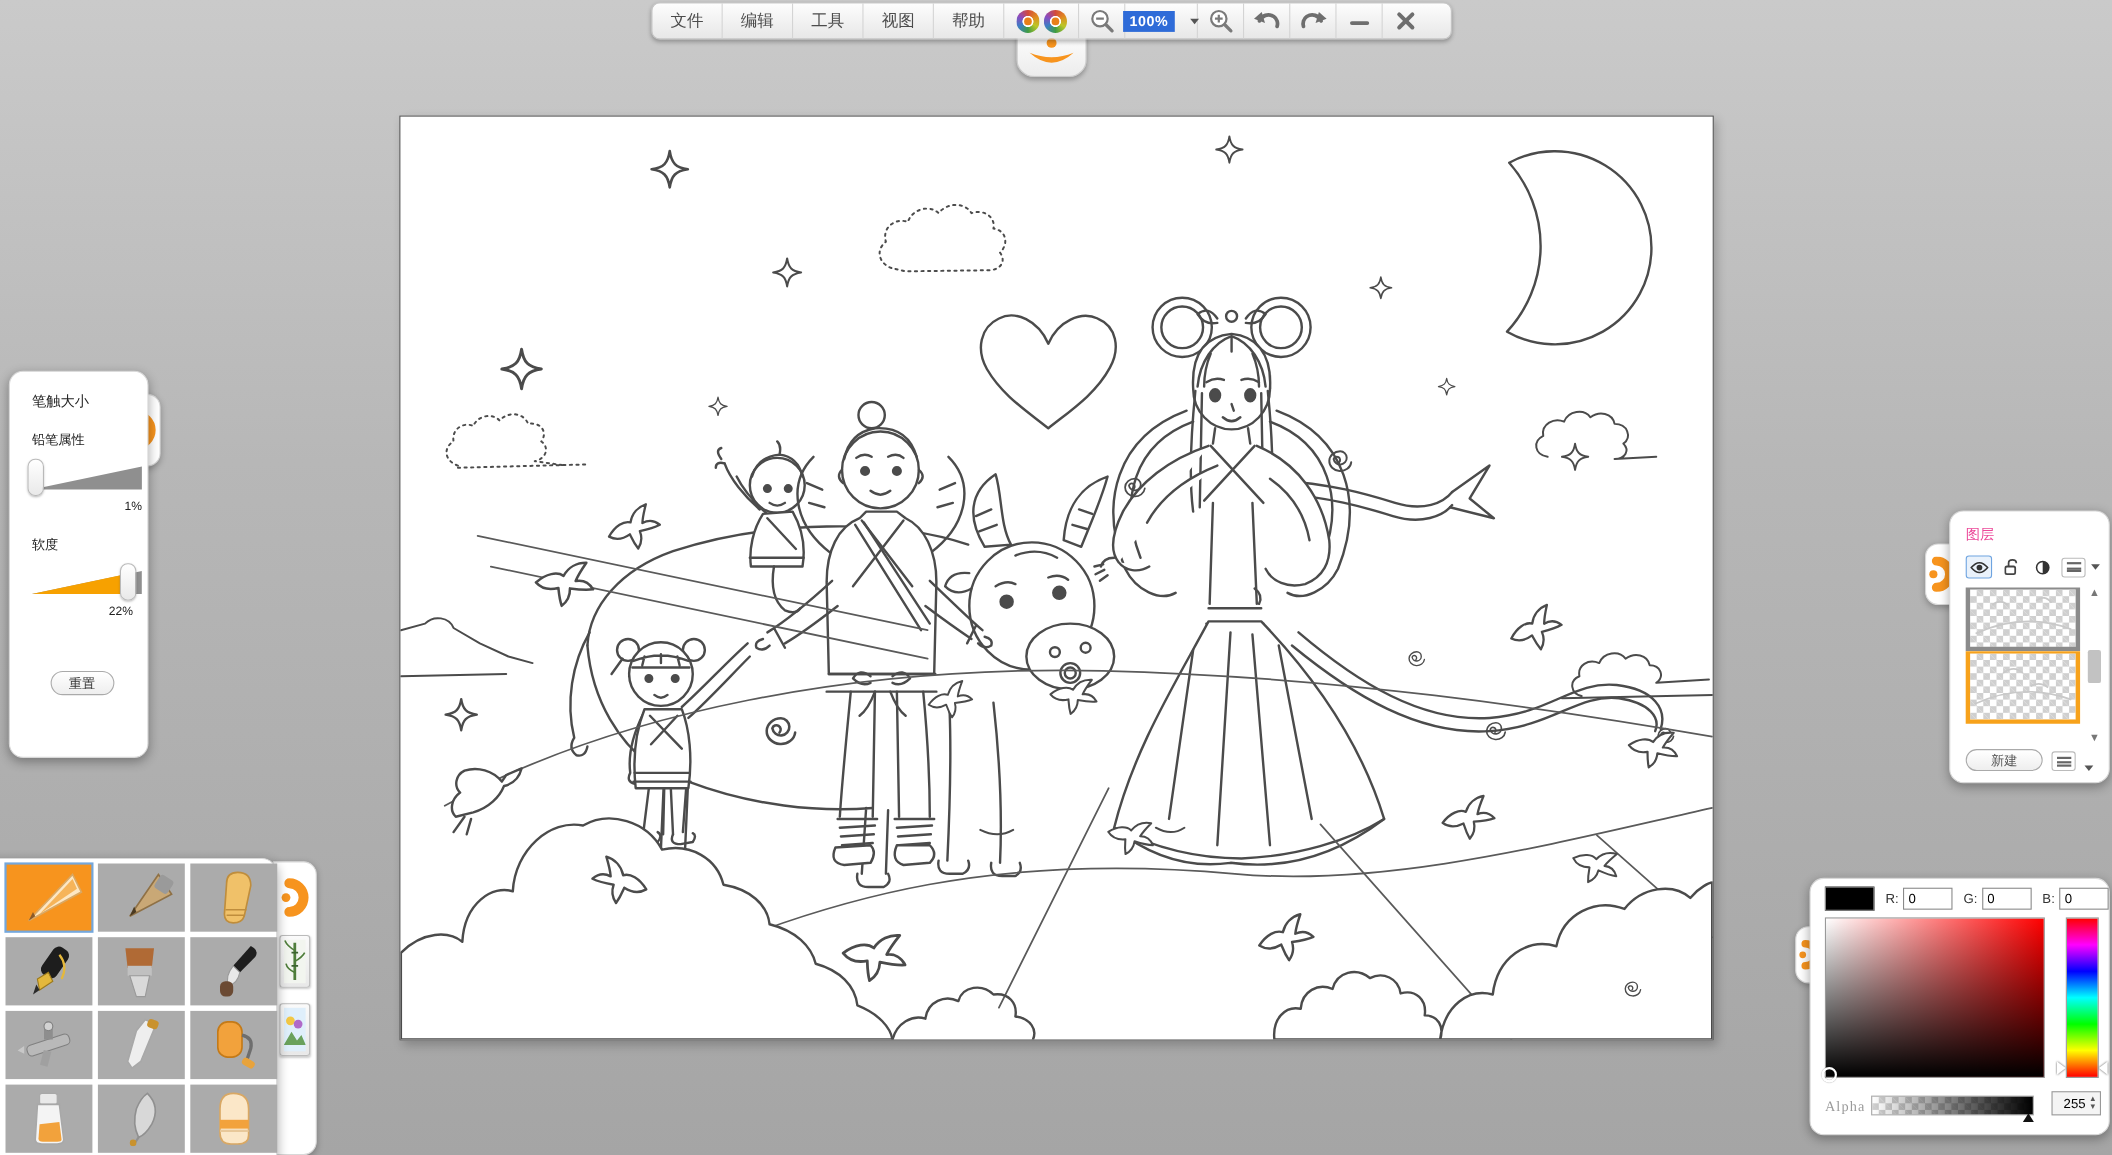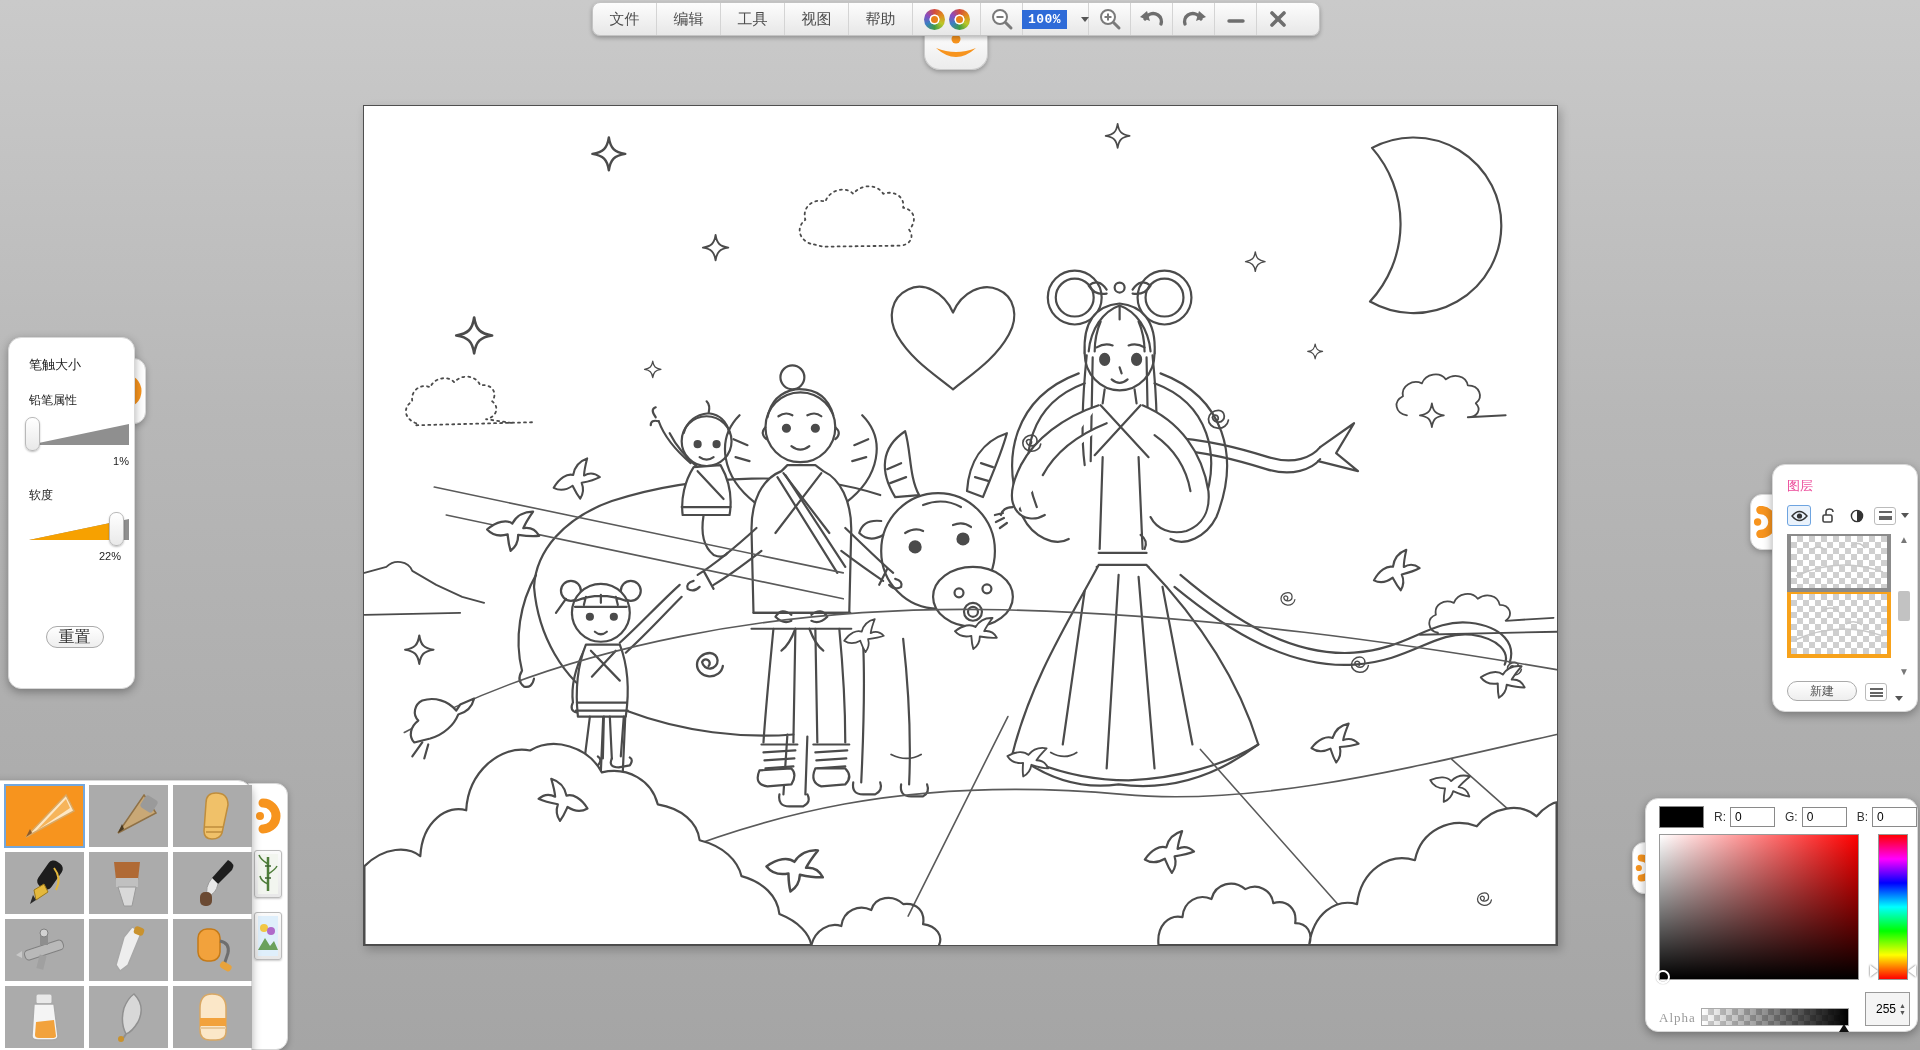--- a/index.html
+++ b/index.html
@@ -9,21 +9,21 @@
     font-family:"Liberation Sans","DejaVu Sans",sans-serif;
     background:linear-gradient(180deg,#cacaca 0%,#b7b7b7 40%,#a5a5a5 100%);
     color:#3c3c3c;
   }
   
   .toolbar{
     position:absolute; left:592px; top:2px; width:728px; height:34px;
     background:linear-gradient(#fdfdfd,#e7e7e7);
     border:1px solid #c3c3c3; border-radius:8px;
     box-shadow:0 2px 4px rgba(0,0,0,.28);
-    display:flex; align-items:stretch; z-index:30;font-family:Liberation Mono, monospace;
+    display:flex; align-items:stretch; z-index:30;
   }
   .tb-seg{ display:flex; align-items:center; justify-content:center;
            border-right:1px solid #d4d4d4; height:100%; }
   .tb-menu{ width:64px; font-size:15px; color:#4c4c4c; cursor:default; }
   .tb-logo{ width:68px; gap:4px; }
   .logo-eye{ width:21px; height:21px; border-radius:50%;
     background:
       radial-gradient(circle at 50% 50%, #ffffff 0 32%, rgba(255,255,255,0) 36%),
       conic-gradient(#d34b3c,#e08a1f,#bcc727,#3f9c43,#3b7fc4,#8c4bbf,#d34b3c);
   }
@@ -58,23 +58,23 @@
   
   .pencil-panel{ left:8px; top:337px; width:127px; height:352px; padding:14px 14px 0 20px; }
   .pencil-panel h3{ font-size:13px; font-weight:normal; color:#222; margin:4px 0 18px; }
   .pp-label{ font-size:12px; color:#222; margin-bottom:8px; }
   .slider{ position:relative; height:36px; margin-bottom:2px; }
   .slider svg{ position:absolute; left:0; top:4px; }
   .thumb{ position:absolute; width:15px; height:34px; top:0;
     background:linear-gradient(#fff,#e9e9e9); border:1px solid #b9b9b9;
     border-radius:7px; box-shadow:0 1px 2px rgba(0,0,0,.25); }
   .pp-val{ font-size:11px; color:#222; text-align:right; width:100px; margin:2px 0 20px; }
-  .reset-btn{ display:block; margin:64px auto 0; width:58px; height:22px;
+  .reset-btn{ display:block; margin:48px auto 0; width:58px; height:22px;
     border:1px solid #aaa; border-radius:11px; background:linear-gradient(#fff,#eee);
-    font-size:16px; color:#333; text-align:center; line-height:20px; cursor:pointer; }
+    font-size:12px; color:#333; text-align:center; line-height:20px; cursor:pointer; }
   .pencil-tab{ left:112px; top:358px; width:34px; height:66px; border-radius:0 12px 12px 0; }
   
   .tool-palette{ left:-14px; top:780px; width:266px; height:290px;
      border-radius:0 14px 0 0; padding:4px 0 0 18px; }
   .tool-grid{ display:grid; grid-template-columns:repeat(3,79px);
      grid-auto-rows:62px; gap:5px; }
   .tcell{ background:#ababab; display:flex; align-items:center; justify-content:center;
      cursor:pointer; }
   .tcell.selected{ background:#f7941e; outline:2px solid #74a7dc; outline-offset:-1px; }
   .tool-tab{ left:248px; top:783px; width:40px; height:267px;
@@ -135,21 +135,21 @@
   .alpha-row{ clear:both; display:flex; align-items:flex-end; padding-top:12px; }
   .alpha-label{ font-family:"Liberation Serif",serif; font-size:13px; color:#9a9a9a;
     width:42px; letter-spacing:1px; }
   .alpha-slider{ position:relative; width:148px; height:18px; border:1px solid #aaa; }
   .alpha-grad{ position:absolute; inset:0;
     background:linear-gradient(to right,rgba(0,0,0,0),#000); }
   .alpha-marker{ position:absolute; right:-1px; bottom:-7px; width:0; height:0;
     border-left:5px solid transparent; border-right:5px solid transparent;
     border-bottom:8px solid #111; }
   .spinner{ margin-left:16px; display:flex; align-items:center;
-    border:1px solid #999; background:#f4f4f4; height:34px; }
+    border:1px solid #999; background:#f4f4f4; height:22px; }
   .spinner input{ width:30px; border:none; background:transparent; font-size:12px;
     text-align:right; font-family:"Liberation Sans",sans-serif; }
   .spin-btns{ display:flex; flex-direction:column; width:13px; }
   .spin-btns span{ font-size:7px; line-height:7px; text-align:center; color:#555;
     cursor:pointer; }
   .color-tab{ left:1632px; top:842px; width:26px; height:52px; border-radius:12px 0 0 12px; }
   
   .hamburger{ width:13px; height:9px; border-top:2px solid #666;
     border-bottom:2px solid #666; position:relative; }
   .hamburger:after{ content:""; position:absolute; left:0; top:2.5px; width:13px;

